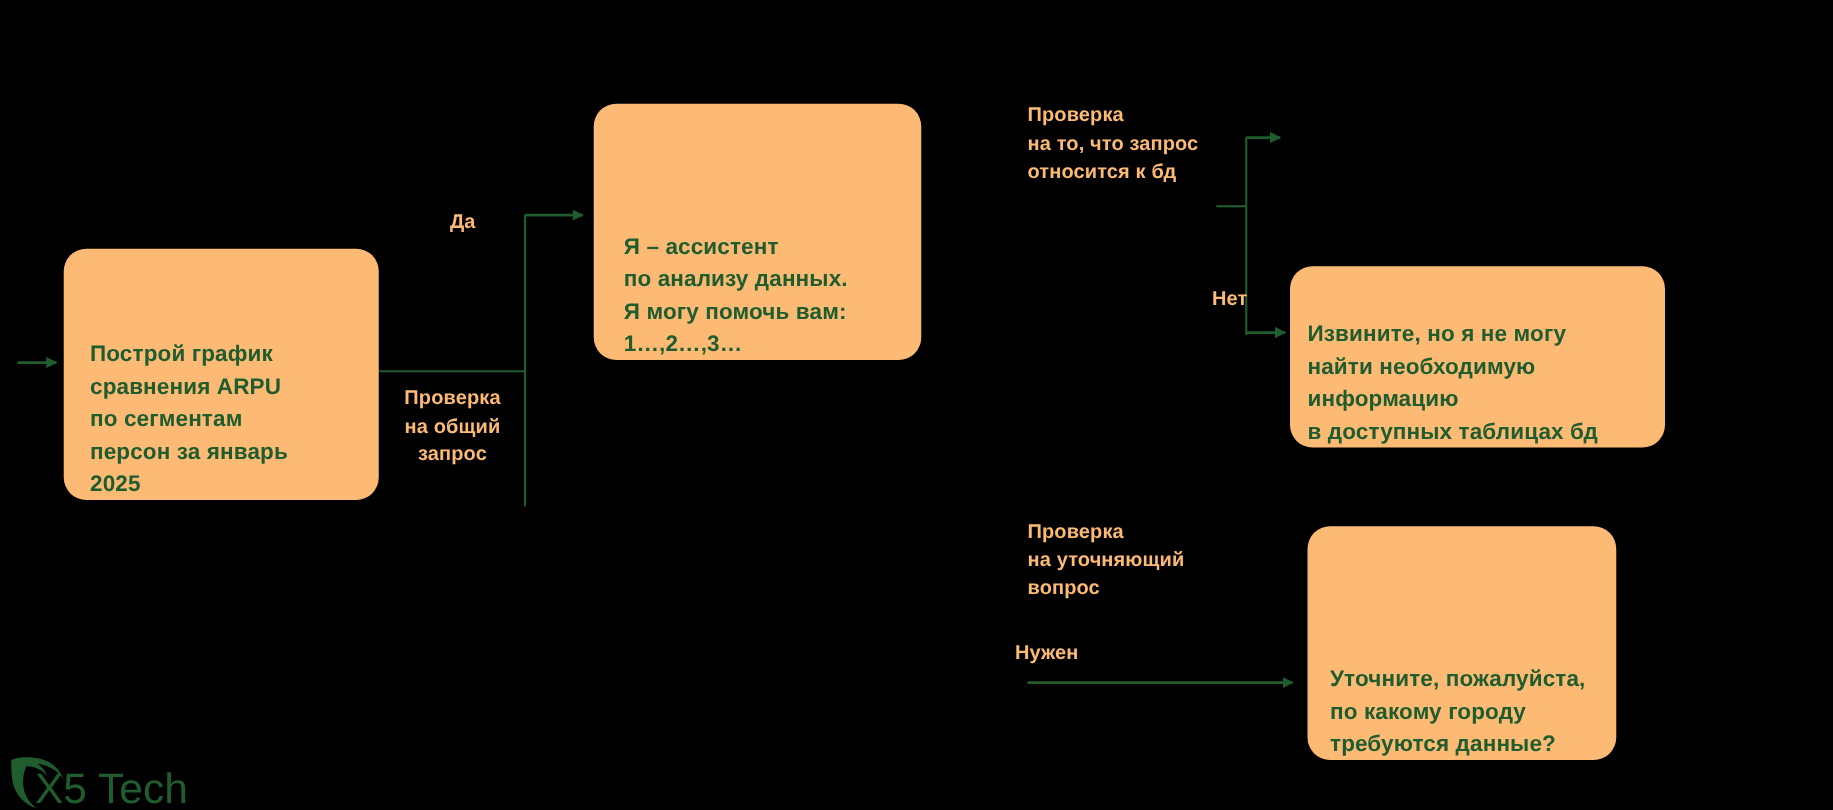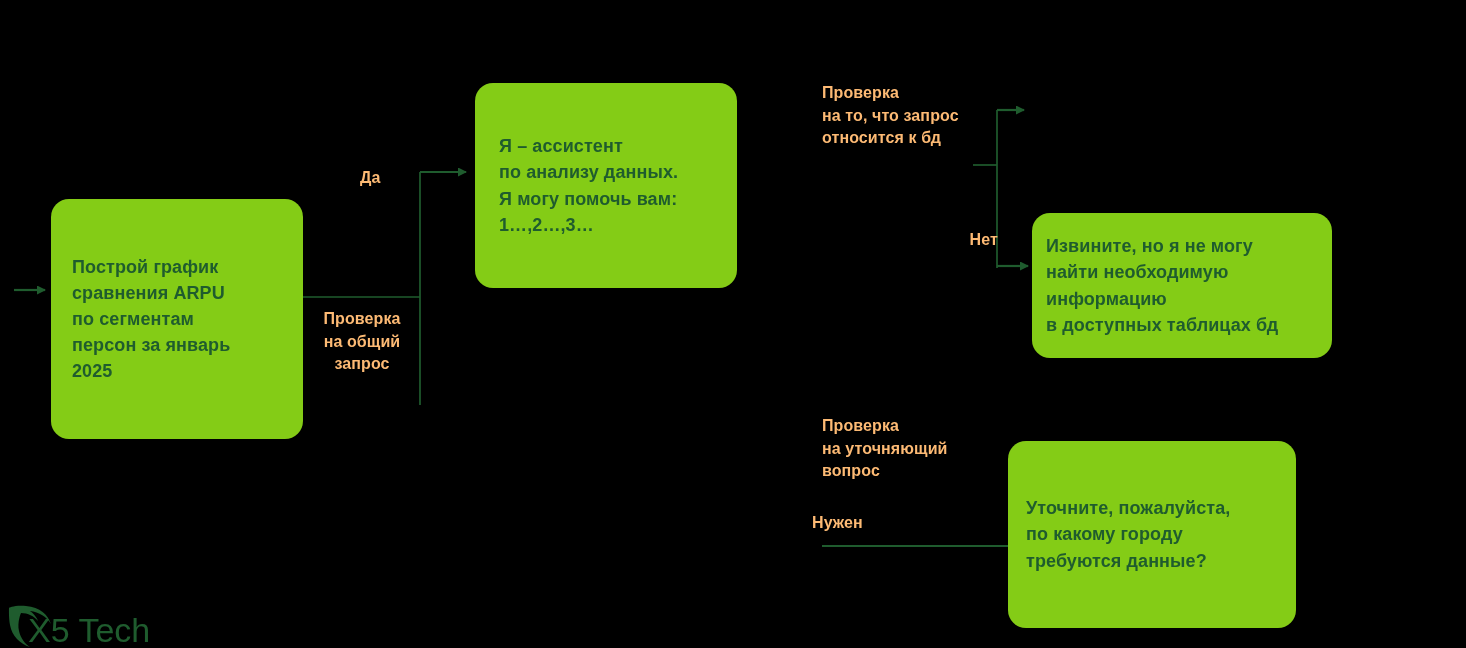--- a/index.html
+++ b/index.html
@@ -12,45 +12,45 @@
     width: 1466px;
     height: 648px;
     background: #000000;
     overflow: hidden;
     font-family: "Liberation Sans", sans-serif;
   }
 
   
   .node {
     position: absolute;
-    background: #84cc16;
+    background: #fdba74;
     border-radius: 18px;
     box-sizing: border-box;
     display: flex;
-    align-items: center;
+    align-items: flex-end;
   }
   .node-text {
     color: #1f5c2e;
     font-weight: bold;
     font-size: 18px;
     line-height: 1.45;
     white-space: pre-line;
     letter-spacing: 0.1px;
   }
 
-  #node-prompt      { left: 51px;   top: 199px; width: 252px; height: 240px; }
+  #node-prompt      { left: 51px;   top: 199px; width: 252px; height: 201px; }
   #node-prompt .node-text { padding-left: 21px; padding-right: 10px; }
 
   #node-assistant   { left: 475px;  top: 83px;  width: 262px; height: 205px; }
   #node-assistant .node-text { padding-left: 24px; padding-right: 10px; }
 
   #node-nodata      { left: 1032px; top: 196px; width: 300px; height: 145px; margin-top: 17px; }
   #node-nodata .node-text { padding-left: 14px; padding-right: 8px; }
 
-  #node-clarify     { left: 1008px; top: 421px; width: 288px; height: 187px; margin-top: 20px; }
+  #node-clarify     { left: 1046px; top: 421px; width: 247px; height: 187px; }
   #node-clarify .node-text { padding-left: 18px; padding-right: 8px; }
 
   
   .edge-label {
     position: absolute;
     color: #fdba74;
     font-weight: bold;
     font-size: 16px;
     line-height: 1.42;
     white-space: pre-line;

